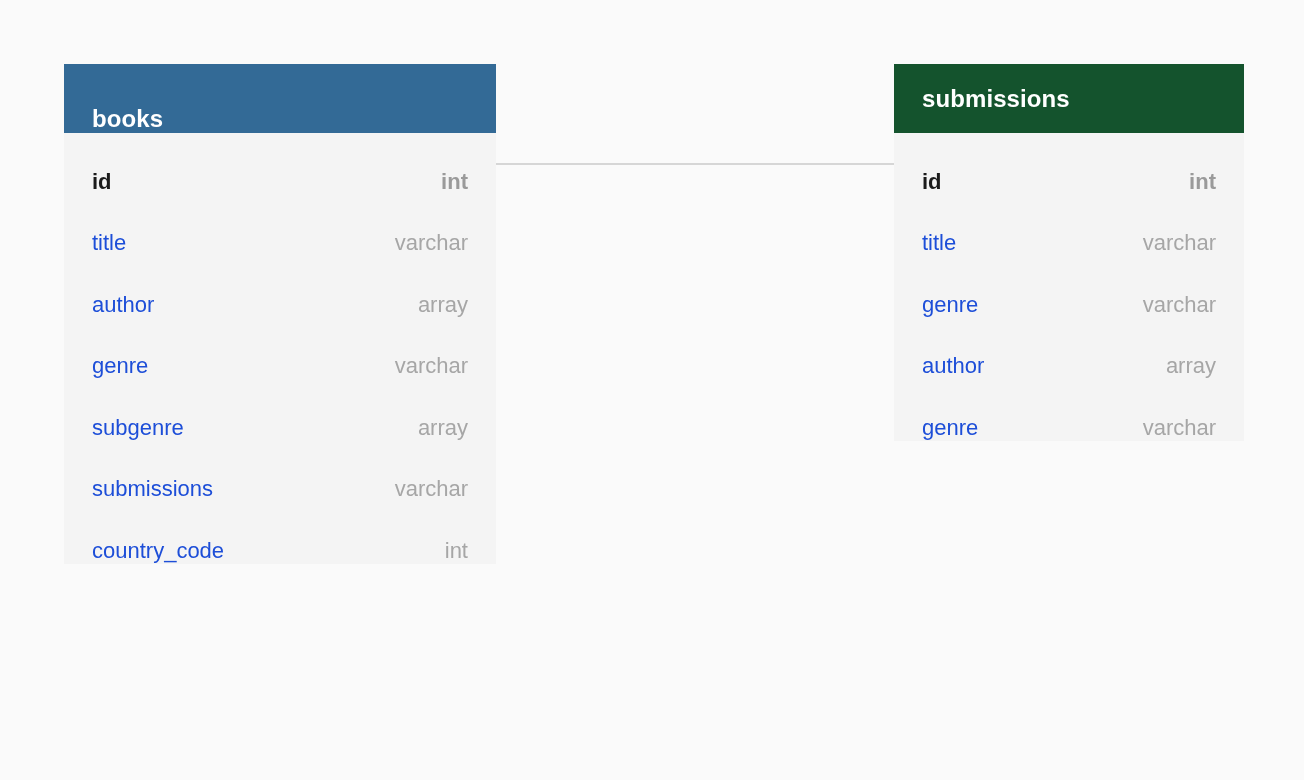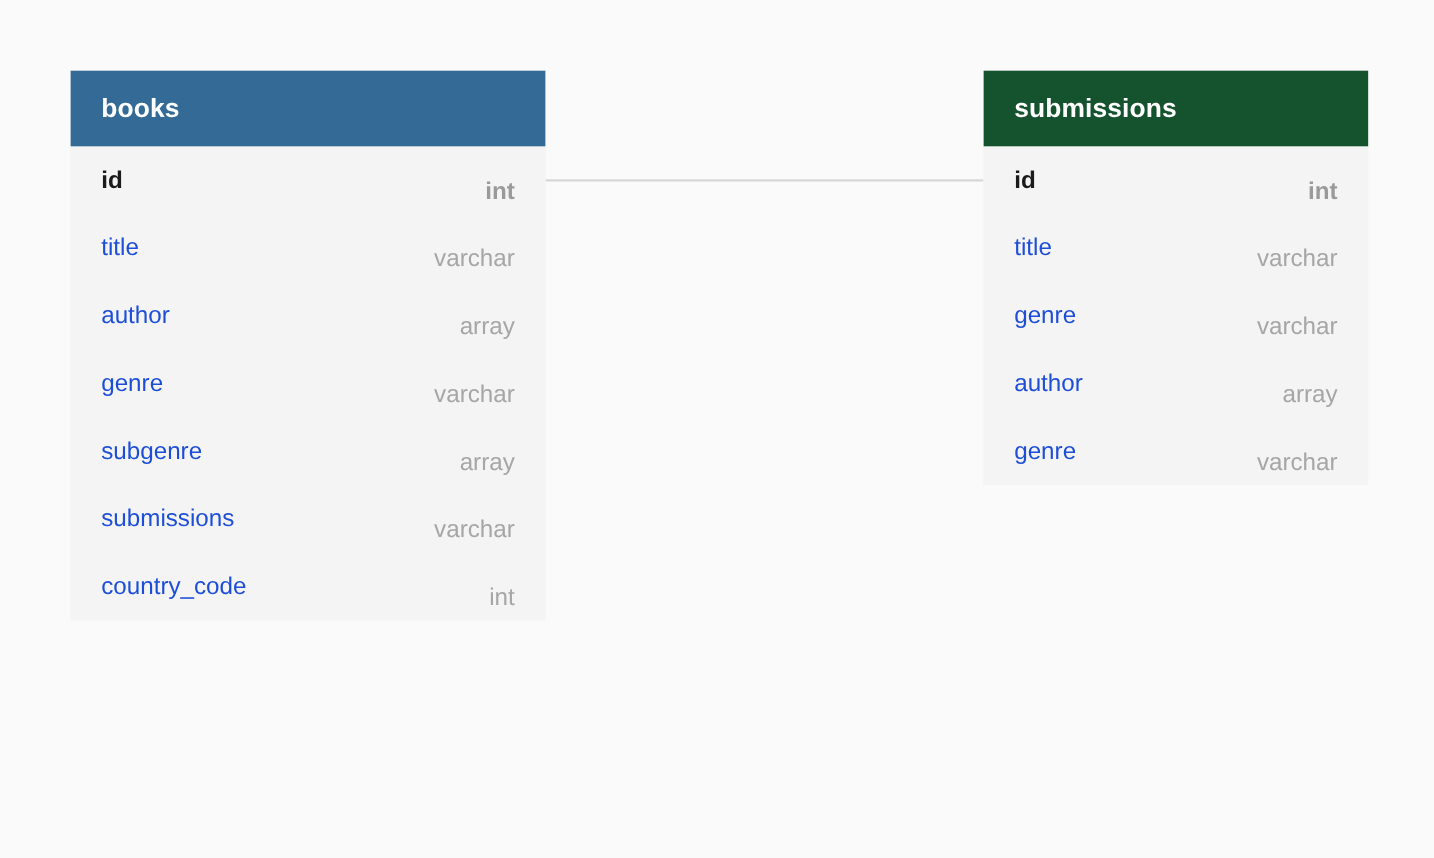--- a/index.html
+++ b/index.html
@@ -51,21 +51,21 @@
     box-sizing: border-box;
   }
 
   .table-body {
     padding: 0;
   }
 
   .field-row {
     height: 61.5px;
     display: flex;
-    align-items: center;
+    align-items: flex-end;
     justify-content: space-between;
     padding: 0 28px;
     box-sizing: border-box;
     gap: 12px;
   }
 
   .field-name {
     font-size: 22px;
     color: #1d4ed8;
     white-space: nowrap;
@@ -87,21 +87,21 @@
     color: #9a9a9a;
     font-weight: bold;
   }
 </style>
 </head>
 <body>
 
 <div id="canvas">
     <div class="relationship" style="left: 496px; top: 163px; width: 398px; background: rgb(214, 214, 214);"></div>
     <div class="table-card" style="left: 64px; top: 64px; width: 432px; background: rgb(244, 244, 244);">
-      <div class="table-header" style="background: rgb(51, 106, 150);">
+      <div class="table-header" style="background: rgb(51, 106, 150); align-items: flex-end;">
         <span>books</span>
       </div>
       <div class="table-body">
         <div class="field-row is-key">
           <span class="field-name">id</span>
           <span class="field-type">int</span>
         </div>
         <div class="field-row">
           <span class="field-name">title</span>
           <span class="field-type">varchar</span>

